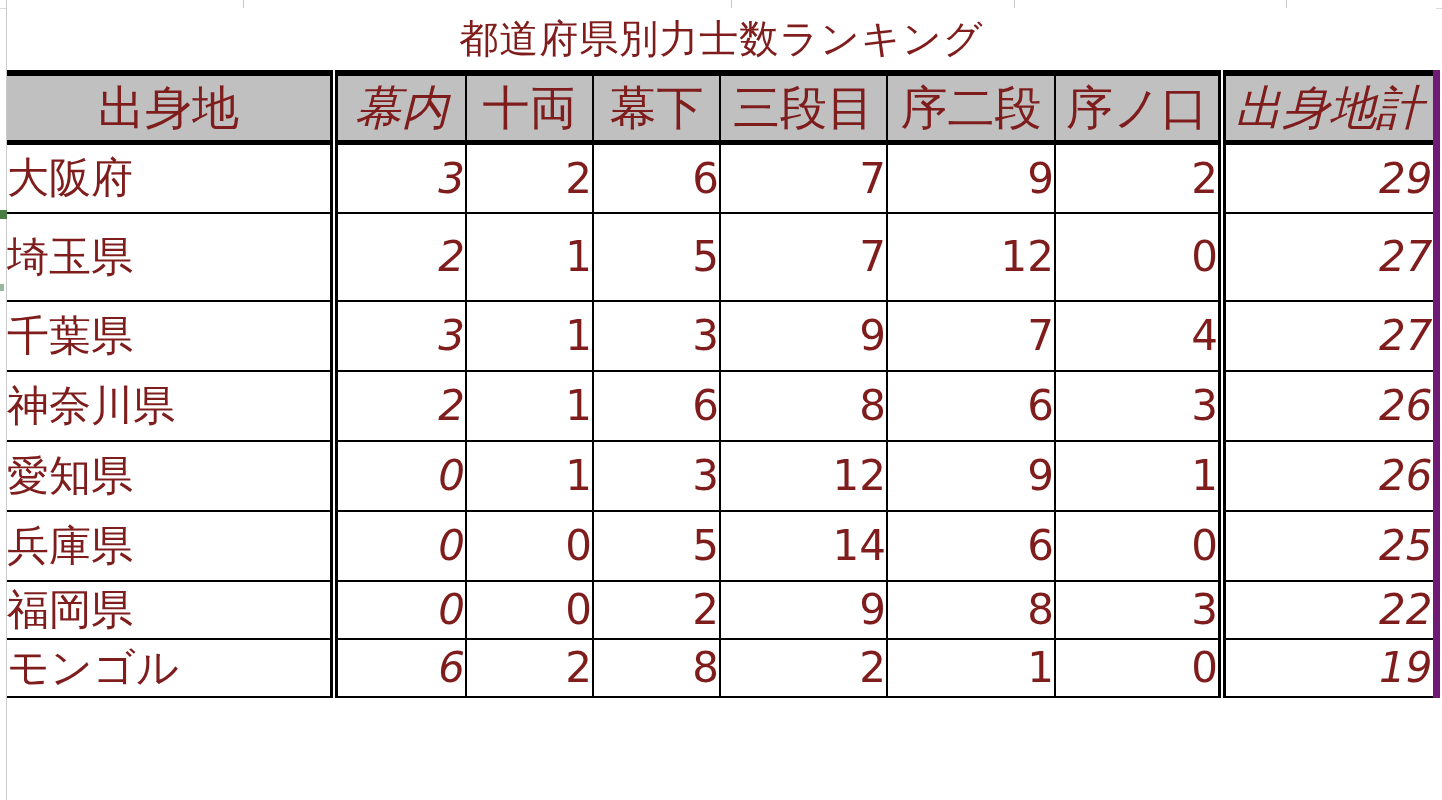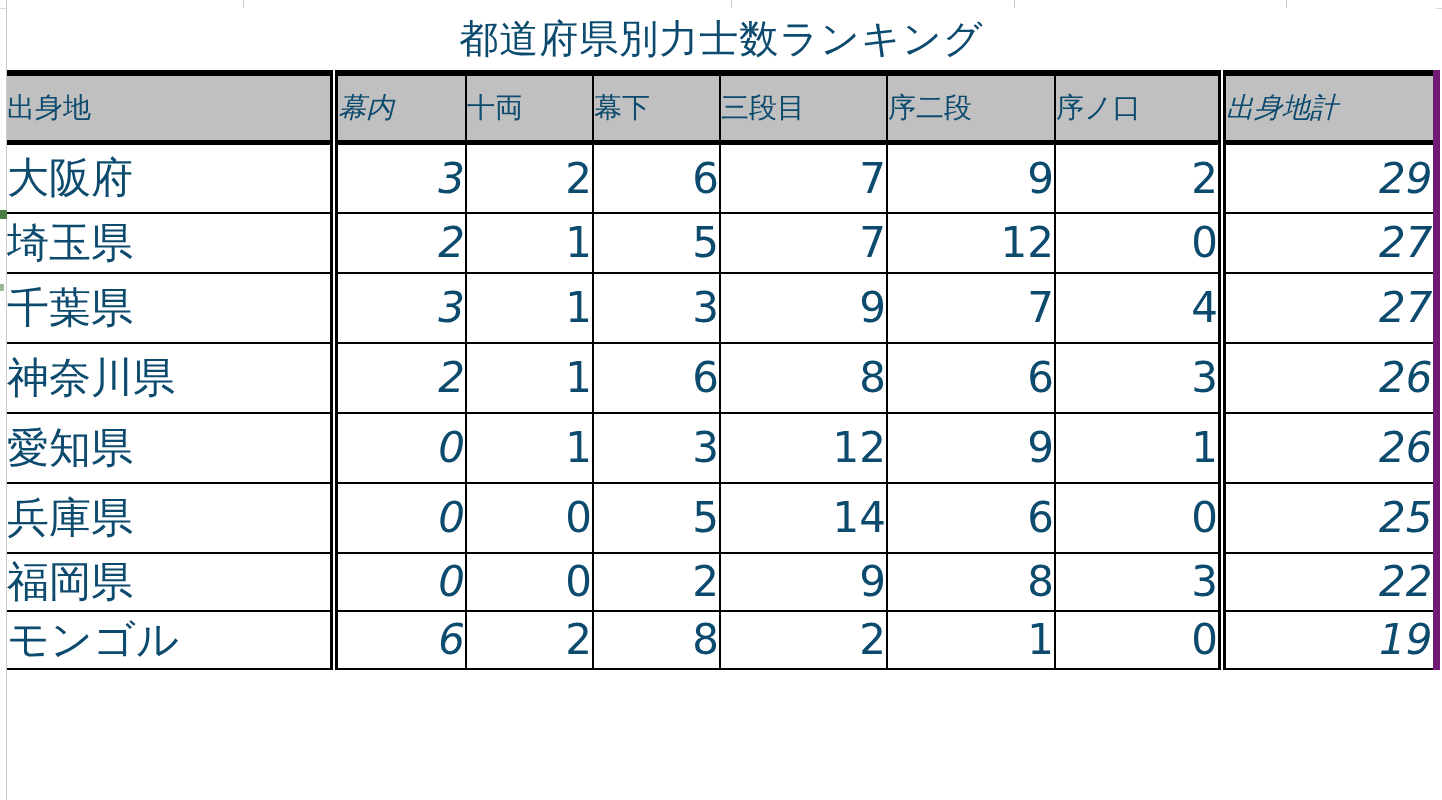--- a/index.html
+++ b/index.html
@@ -3,21 +3,21 @@
 <meta charset="utf-8">
 <style>
   html, body { margin: 0; padding: 0; background: #ffffff; }
   .screen {
     position: relative;
     width: 1442px;
     height: 800px;
     background: #ffffff;
     overflow: hidden;
     font-family: "DejaVu Sans", sans-serif;
-    color: #0c4a6e;
+    color: #7f1d1d;
   }
   
   .vgrid { position: absolute; top: 0; width: 1px; height: 8px; background: #c9c9c9; }
   .hgrid { position: absolute; top: 8px; left: 0; width: 1442px; height: 1px; background: #dadada; }
   .gutter-line { position: absolute; left: 6px; top: 0; width: 1px; height: 800px; background: #cccccc; }
   .green-marker { position: absolute; left: 0; width: 7px; height: 9px; background: #4a7d44; }
   .green-marker.light { width: 4px; height: 7px; background: #9cb89c; }
 
   .title-row {
     position: absolute; left: 7px; top: 8px;
@@ -32,22 +32,22 @@
     width: 1429px;
     border-collapse: collapse;
     table-layout: fixed;
   }
   table.sheet th {
     background: #c0c0c0;
     border: 2px solid #000;
     border-top: 6px solid #000;
     border-bottom: 5px solid #000;
     font-weight: normal;
-    font-size: 28px;
-    text-align: left;
+    font-size: 47px;
+    text-align: center;
     height: 64px;
     padding: 0;
     overflow: hidden;
   }
   table.sheet td {
     border: 2px solid #000;
     font-size: 42px;
     padding: 0;
     overflow: hidden;
     white-space: nowrap;
@@ -102,21 +102,21 @@
         <tr style="height: 70px;">
           <td class="name-cell first-col">大阪府</td>
           <td class="num-cell dbl">3</td>
           <td class="num-cell">2</td>
           <td class="num-cell">6</td>
           <td class="num-cell">7</td>
           <td class="num-cell">9</td>
           <td class="num-cell">2</td>
           <td class="num-cell dbl last-col">29</td>
         </tr>
-        <tr style="height: 60px;">
+        <tr style="height: 88px;">
           <td class="name-cell first-col">埼玉県</td>
           <td class="num-cell dbl">2</td>
           <td class="num-cell">1</td>
           <td class="num-cell">5</td>
           <td class="num-cell">7</td>
           <td class="num-cell">12</td>
           <td class="num-cell">0</td>
           <td class="num-cell dbl last-col">27</td>
         </tr>
         <tr style="height: 70px;">

